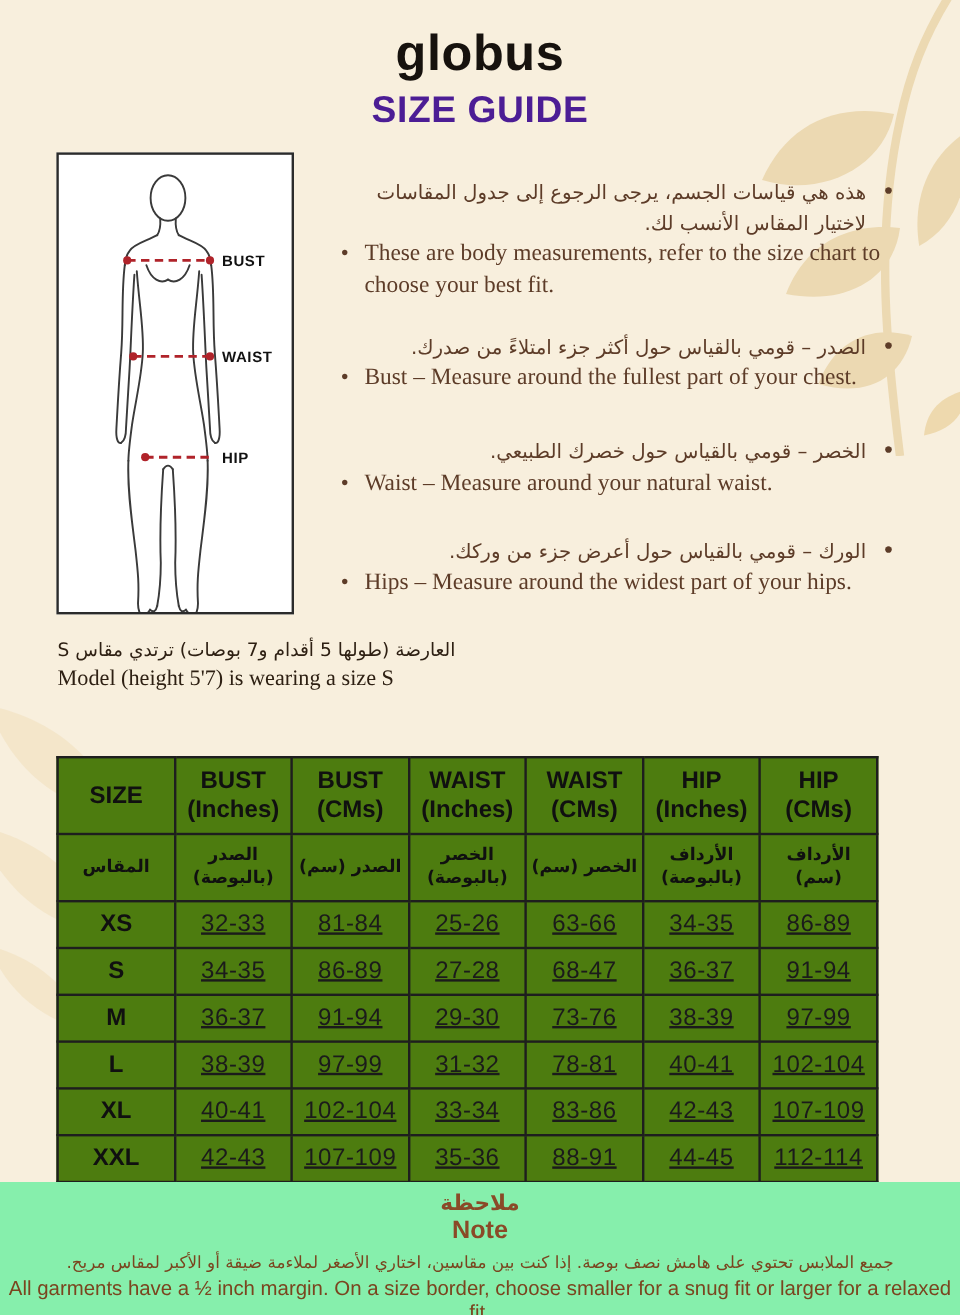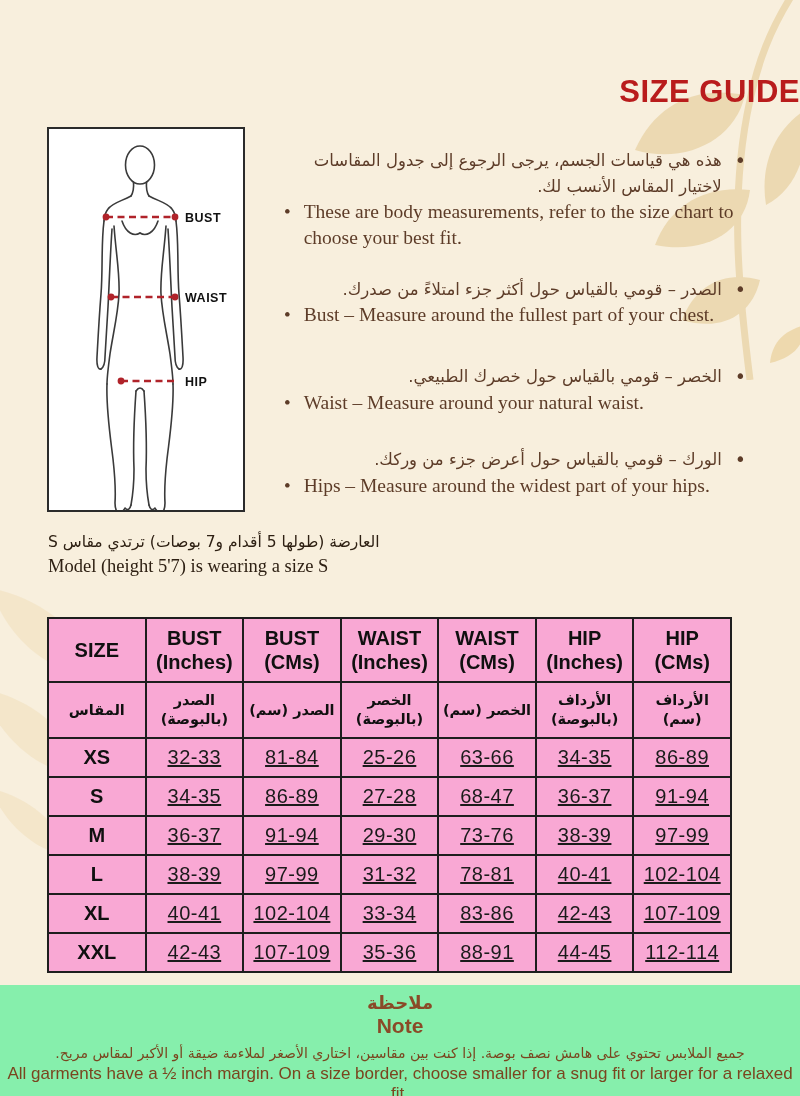--- a/index.html
+++ b/index.html
@@ -5,22 +5,22 @@
   html,body{margin:0;padding:0;background:#f8efdd;}
   .page{position:relative;width:800px;height:1096px;background:#f8efdd;overflow:hidden;
         font-family:"Liberation Sans",sans-serif;}
   
   .decor{position:absolute;pointer-events:none;}
   .decor-tr{top:0;right:0;}
   .decor-left{top:548px;left:0;}
   
   .logo{position:absolute;top:20px;left:0;width:100%;text-align:center;
         font:700 42px "Liberation Sans",sans-serif;color:#17120e;letter-spacing:0.5px;}
-  .guide-title{position:absolute;top:74px;left:0;width:100%;text-align:right;
-        font:700 31px "Liberation Sans",sans-serif;color:#b91c1c;letter-spacing:0.5px;}
+  .guide-title{position:absolute;top:74px;left:0;width:100%;text-align:center;
+        font:700 31px "Liberation Sans",sans-serif;color:#4c1d95;letter-spacing:0.5px;}
   
   .diagram-box{position:absolute;left:47px;top:127px;width:198px;height:385px;
         background:#ffffff;border:2px solid #2b2b2b;box-sizing:border-box;}
   .diagram-box svg{display:block;width:100%;height:100%;}
   .fig{fill:none;stroke:#3a3a3a;stroke-width:1.6;stroke-linecap:round;}
   .meas{stroke:#b0232a;stroke-width:2.4;stroke-dasharray:7 4.5;fill:none;}
   .measdot{fill:#b0232a;}
   .measlabel{font:700 12.5px "Liberation Sans",sans-serif;fill:#111;letter-spacing:0.5px;}
   
   .instructions{position:absolute;left:284px;top:148px;width:462px;display:flex;flex-direction:column;}
@@ -29,22 +29,22 @@
   .instr-group:nth-child(3){margin-bottom:32px;}
   .bullet-line{display:flex;gap:13px;color:#5d3c28;}
   .bullet-line .dot{flex:0 0 auto;font-size:19px;line-height:1.35;}
   .bullet-line.ar{direction:rtl;font-family:"DejaVu Sans",sans-serif;font-size:16.5px;line-height:1.55;}
   .bullet-line.en{font-family:"Liberation Serif",serif;font-size:19.5px;line-height:1.32;}
   
   .model-note{position:absolute;left:48px;top:531px;width:430px;color:#2e2013;}
   .model-note .ar{direction:rtl;text-align:left;font:15.5px "DejaVu Sans",sans-serif;line-height:1.5;}
   .model-note .en{font:18.5px "Liberation Serif",serif;line-height:1.35;}
   
-  .size-table{position:absolute;left:47px;top:617px;width:685px;border-collapse:collapse;
-        table-layout:fixed;background:#f9a8d4;}
+  .size-table{position:absolute;left:47px;top:630px;width:685px;border-collapse:collapse;
+        table-layout:fixed;background:#4d7c0f;}
   .size-table th,.size-table td{border:2px solid #1e1e1e;text-align:center;vertical-align:middle;padding:0;}
   .size-table thead tr.en th{height:62px;font:700 20px "Liberation Sans",sans-serif;color:#101010;line-height:1.2;}
   .size-table thead tr.ar th{height:54px;direction:rtl;
         font:700 14.5px "DejaVu Sans",sans-serif;color:#101010;line-height:1.3;}
   .size-table tbody th{height:37px;font:700 20px "Liberation Sans",sans-serif;color:#101010;}
   .size-table tbody td{font:400 20px "Liberation Sans",sans-serif;color:#1b1b1b;letter-spacing:0.5px;text-decoration:underline;}
   
   .note-strip{position:absolute;left:0;top:985px;width:800px;height:111px;background:#86efac;
         text-align:center;box-sizing:border-box;padding-top:7px;}
   .note-title-ar{font:700 18px "DejaVu Sans",sans-serif;color:#8a4a27;}
@@ -65,20 +65,21 @@
     <path d="M205,110 C172,132 160,168 166,205 C198,188 210,150 205,110 Z" fill="#ecd9b2"></path>
     <path d="M205,325 C183,331 172,343 170,363 C192,358 205,346 205,325 Z" fill="#eed9ae"></path>
   </svg>
 
   <svg class="decor decor-left" width="130" height="310" viewBox="0 0 130 310">
     <path d="M-10,40 C40,50 80,80 100,130 C50,125 10,95 -10,40 Z" fill="#f2e4c6" opacity="0.8"></path>
     <path d="M-20,140 C30,150 70,180 85,230 C35,222 0,190 -20,140 Z" fill="#f2e4c6" opacity="0.8"></path>
     <path d="M-10,240 C30,250 60,275 70,310 C30,300 5,275 -10,240 Z" fill="#f2e4c6" opacity="0.8"></path>
   </svg>
 
+  <div class="logo">globus</div>
   <div class="guide-title">SIZE GUIDE</div>
 
   <div class="diagram-box">
     <svg viewBox="0 0 194 381">
 
       <ellipse class="fig" cx="91" cy="36" rx="14.5" ry="19"></ellipse>
       <path class="fig" d="M84.5,53 C85,60 84,64 82,67"></path>
       <path class="fig" d="M97.5,53 C97,60 98,64 100,67"></path>
       <path class="fig" d="M82,67 C73,72 63,74 59,80 C56,84 55,88 55,92"></path>
       <path class="fig" d="M100,67 C109,72 119,74 123,80 C126,84 127,88 127,92"></path>

